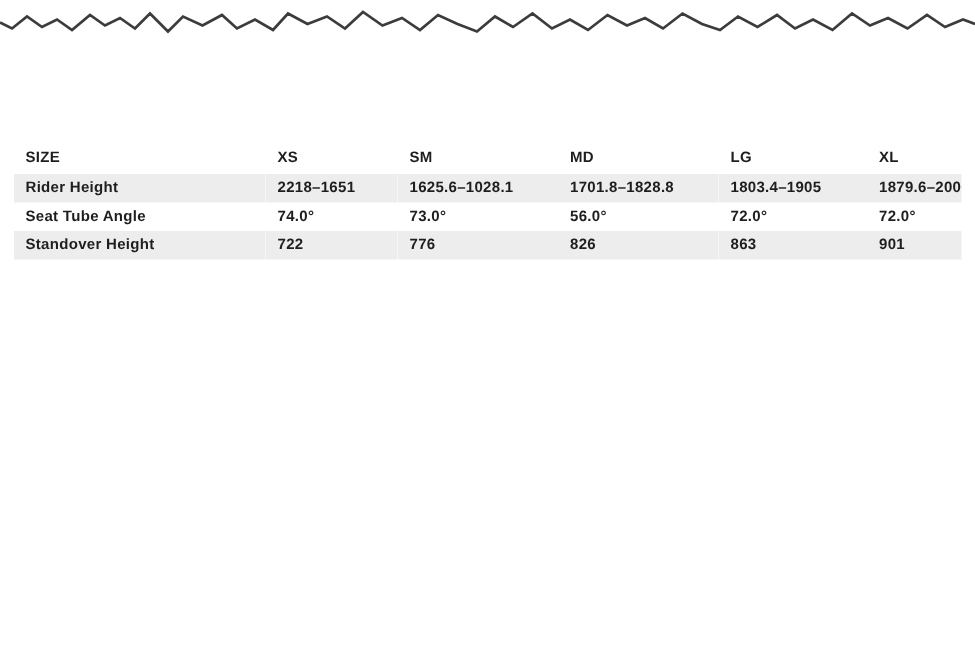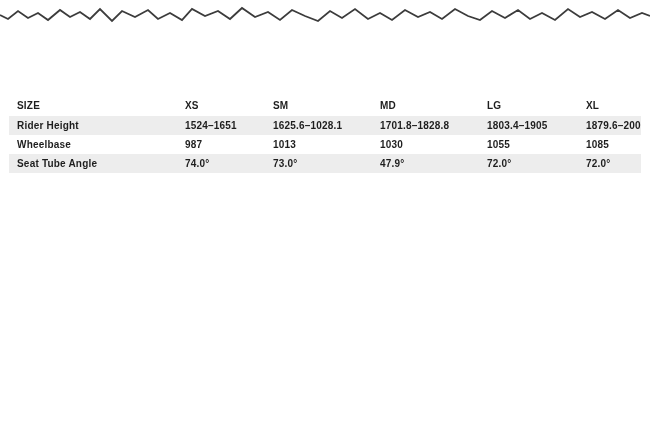--- a/index.html
+++ b/index.html
@@ -90,38 +90,38 @@
           <th>XS</th>
           <th>SM</th>
           <th>MD</th>
           <th>LG</th>
           <th>XL</th>
         </tr>
     </thead>
     <tbody>
         <tr>
           <td>Rider Height</td>
-          <td>1524–1651</td>
+          <td>2218–1651</td>
           <td>1625.6–1028.1</td>
           <td>1701.8–1828.8</td>
           <td>1803.4–1905</td>
           <td>1879.6–2006.6</td>
         </tr>
         <tr>
-          <td>Wheelbase</td>
-          <td>987</td>
-          <td>1013</td>
-          <td>1030</td>
-          <td>1055</td>
-          <td>1085</td>
-        </tr>
-        <tr>
           <td>Seat Tube Angle</td>
           <td>74.0°</td>
           <td>73.0°</td>
-          <td>47.9°</td>
+          <td>56.0°</td>
           <td>72.0°</td>
           <td>72.0°</td>
+        </tr>
+        <tr>
+          <td>Standover Height</td>
+          <td>722</td>
+          <td>776</td>
+          <td>826</td>
+          <td>863</td>
+          <td>901</td>
         </tr>
       </tbody>
   </table>
 
 </div>
 
 </body></html>

